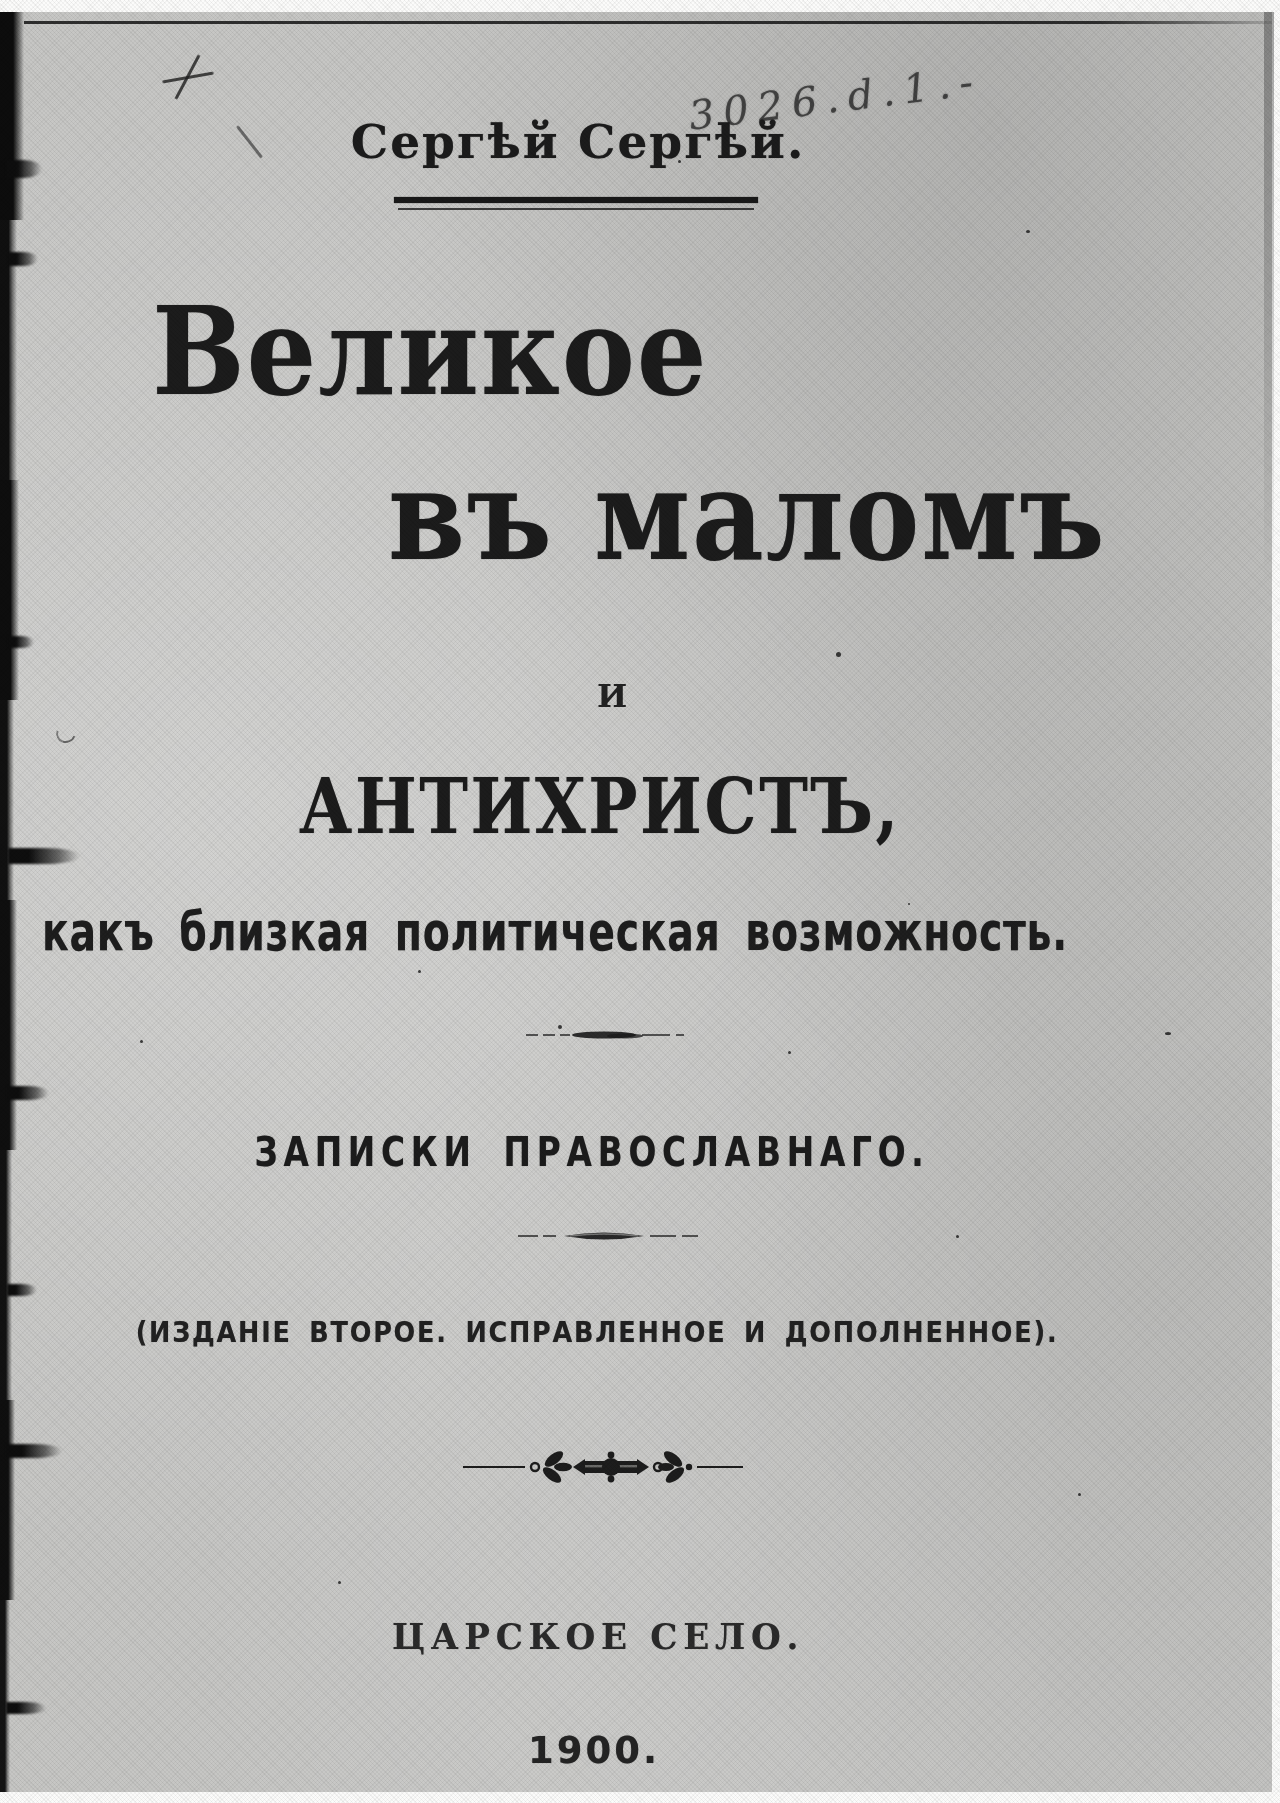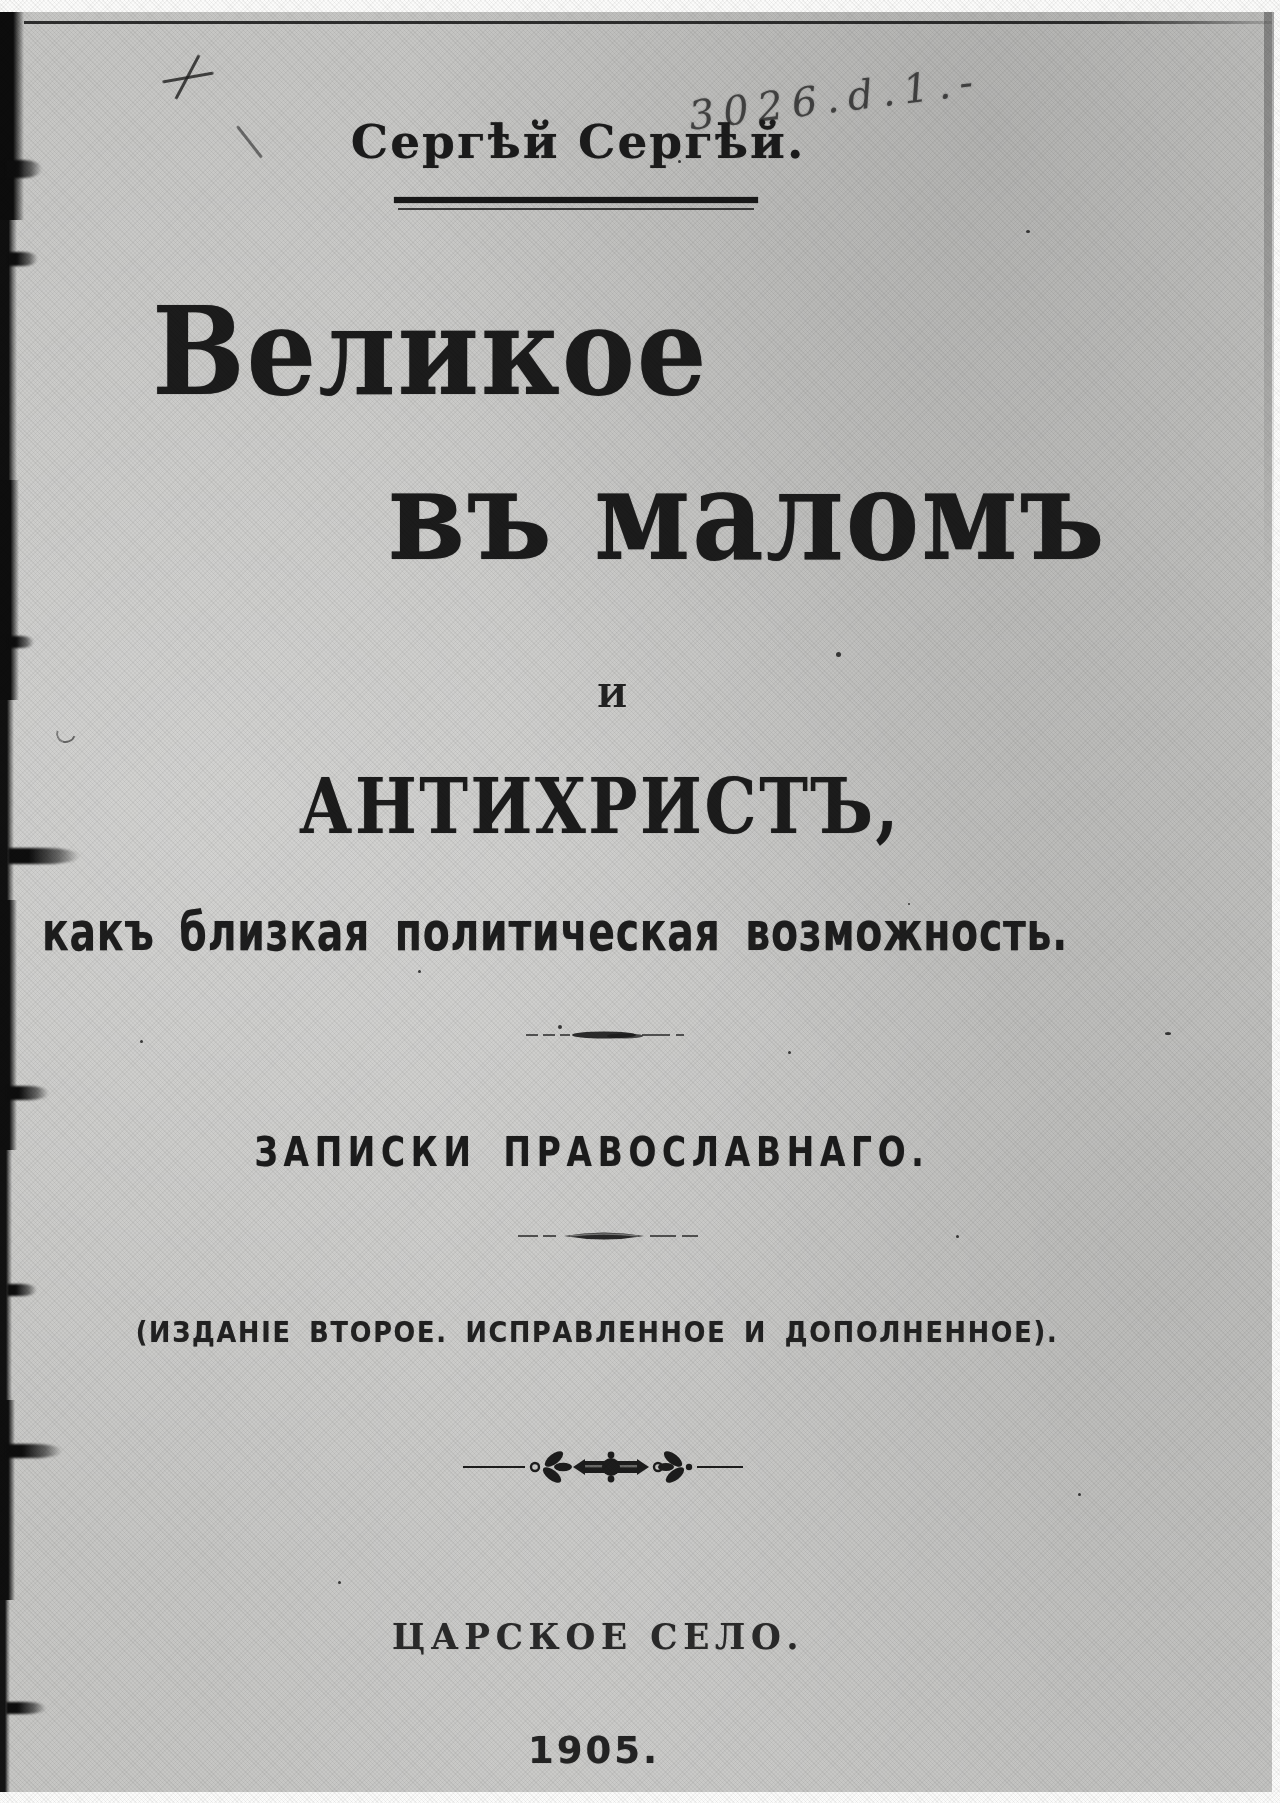--- a/index.html
+++ b/index.html
@@ -151,21 +151,21 @@
       <circle cx="197" cy="19" r="4" fill="none" stroke="#1d1d1d" stroke-width="2.4"></circle>
       <ellipse cx="212" cy="11" rx="11" ry="5" transform="rotate(38 212 11)"></ellipse>
       <ellipse cx="214" cy="27" rx="11" ry="5" transform="rotate(-38 214 27)"></ellipse>
       <ellipse cx="205" cy="19" rx="8" ry="4"></ellipse>
       <circle cx="228" cy="19" r="3.2"></circle>
       <line x1="236" y1="19" x2="282" y2="19" stroke="#1d1d1d" stroke-width="2"></line>
     </svg>
   </div>
 
   <div class="line serif place">ЦАРСКОЕ СЕЛО.</div>
-  <div class="line sans year">1905.</div>
+  <div class="line sans year">1900.</div>
 
   <div class="speck" style="left:836px;top:652px;width:5px;height:5px;"></div>
   <div class="speck" style="left:1026px;top:230px;width:4px;height:3px;"></div>
   <div class="speck" style="left:558px;top:1025px;width:4px;height:4px;"></div>
   <div class="speck" style="left:1165px;top:1032px;width:6px;height:3px;"></div>
   <div class="speck" style="left:788px;top:1051px;width:3px;height:3px;"></div>
   <div class="speck" style="left:418px;top:970px;width:3px;height:3px;"></div>
   <div class="speck" style="left:956px;top:1235px;width:3px;height:3px;"></div>
   <div class="speck" style="left:678px;top:160px;width:3px;height:3px;"></div>
   <div class="speck" style="left:338px;top:1581px;width:3px;height:3px;"></div>

